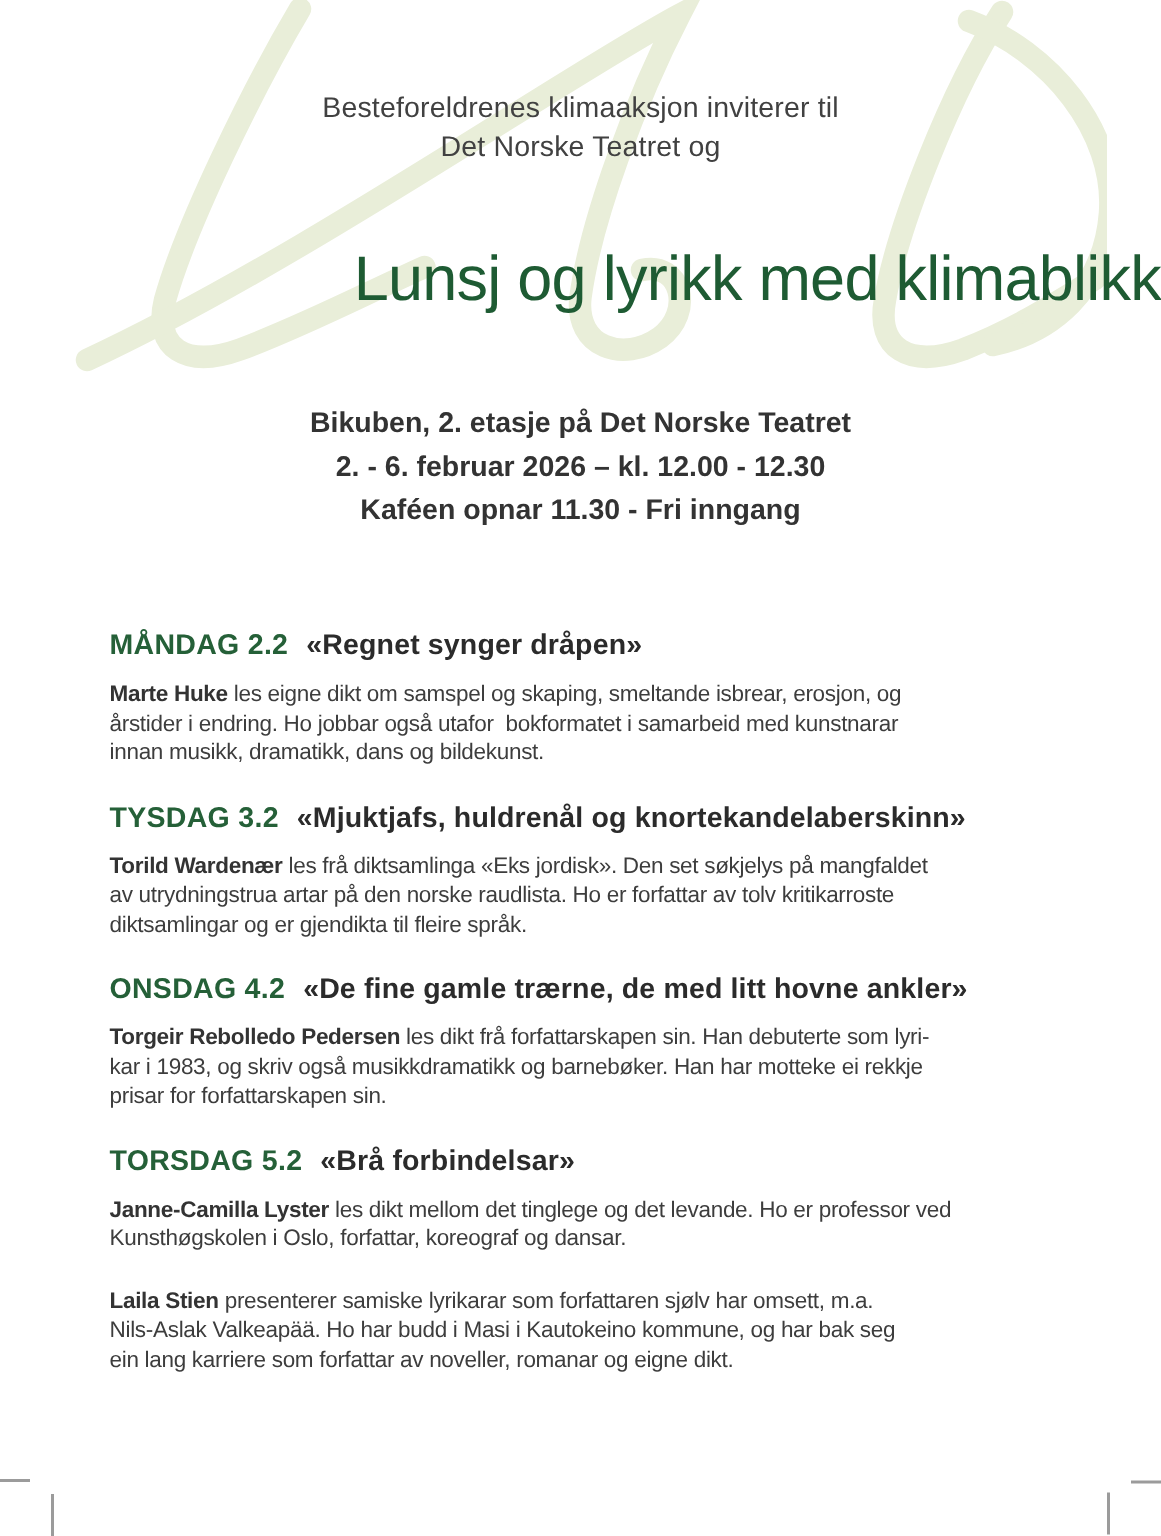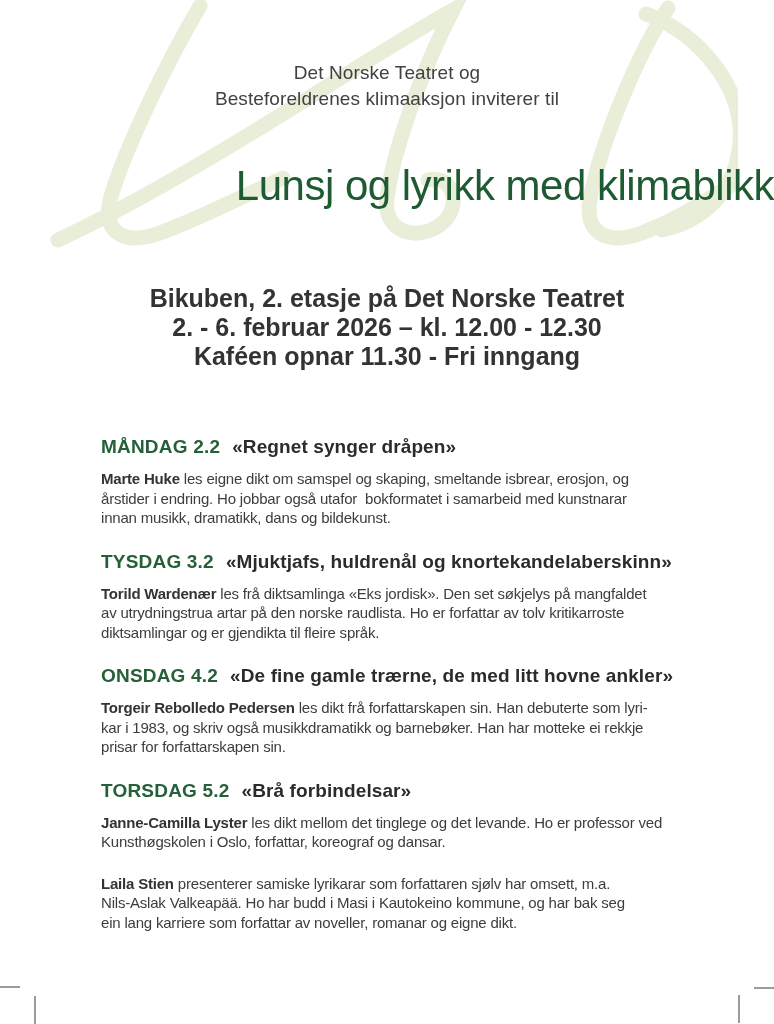--- a/index.html
+++ b/index.html
@@ -6,23 +6,23 @@
   body{font-family:"Liberation Sans", sans-serif;}
   .poster{position:relative;width:774px;height:1024px;background:#ffffff;overflow:hidden;}
   .watermark{position:absolute;top:0;left:28px;z-index:0;}
   .content{position:relative;z-index:1;}
 
   .header{padding-top:60px;text-align:center;font-size:19px;line-height:26px;color:#414141;letter-spacing:.1px;}
 
   .title{margin:48px 0 0 0;text-align:right;font-size:42px;line-height:52px;font-weight:400;
          color:#1e5b33;letter-spacing:-0.5px;}
 
-  .info{margin-top:72px;text-align:center;font-size:25px;line-height:29px;font-weight:700;color:#333333;}
+  .info{margin-top:56px;text-align:center;font-size:19px;line-height:29px;font-weight:700;color:#333333;}
 
-  .events{margin-top:64px;padding-left:101px;width:660px;}
+  .events{margin-top:64px;padding-left:73px;width:660px;}
   .event h2{margin:0 0 10px 0;font-size:19px;line-height:24px;display:flex;align-items:baseline;}
   .event .day{color:#256038;font-weight:700;letter-spacing:.2px;white-space:nowrap;}
   .event .etitle{color:#2b2b2b;font-weight:700;margin-left:12px;letter-spacing:.1px;}
   .event p{margin:0 0 22px 0;font-size:15px;line-height:19.5px;color:#3d3d3d;letter-spacing:-0.2px;max-width:660px;}
   .event .speaker{font-weight:700;color:#333333;}
   .event .desc{white-space:pre-line;}
 
   .crop{position:absolute;background:#9b9b9b;}
   .crop.h{height:2px;width:20px;}
   .crop.v{width:2px;height:28px;}
@@ -41,22 +41,22 @@
       <path d="M 172 6 C 140 60, 96 150, 82 200 C 74 232, 96 246, 132 233 C 175 217, 215 196, 255 178"></path>
       <path d="M 30 240 C 170 175, 350 50, 425 10 C 396 66, 366 146, 359 198 C 355 232, 388 242, 412 225 C 435 208, 426 174, 400 180"></path>
       <path d="M 640 8 C 606 60, 570 152, 562 200 C 556 232, 578 246, 614 233 C 650 219, 676 202, 702 186"></path>
       <path d="M 618 14 C 672 34, 716 88, 712 142 C 708 194, 672 222, 634 230"></path>
     </g>
   </svg>
 
   <div class="content">
 
     <div class="header">
+      <div>Besteforeldrenes klimaaksjon inviterer til</div>
       <div>Det Norske Teatret og</div>
-      <div>Besteforeldrenes klimaaksjon inviterer til</div>
     </div>
 
     <h1 class="title">Lunsj og lyrikk med klimablikk</h1>
 
     <div class="info">
       <div>Bikuben, 2. etasje på Det Norske Teatret</div>
       <div>2. - 6. februar 2026 – kl. 12.00 - 12.30</div>
       <div>Kaféen opnar 11.30 - Fri inngang</div>
     </div>
 

